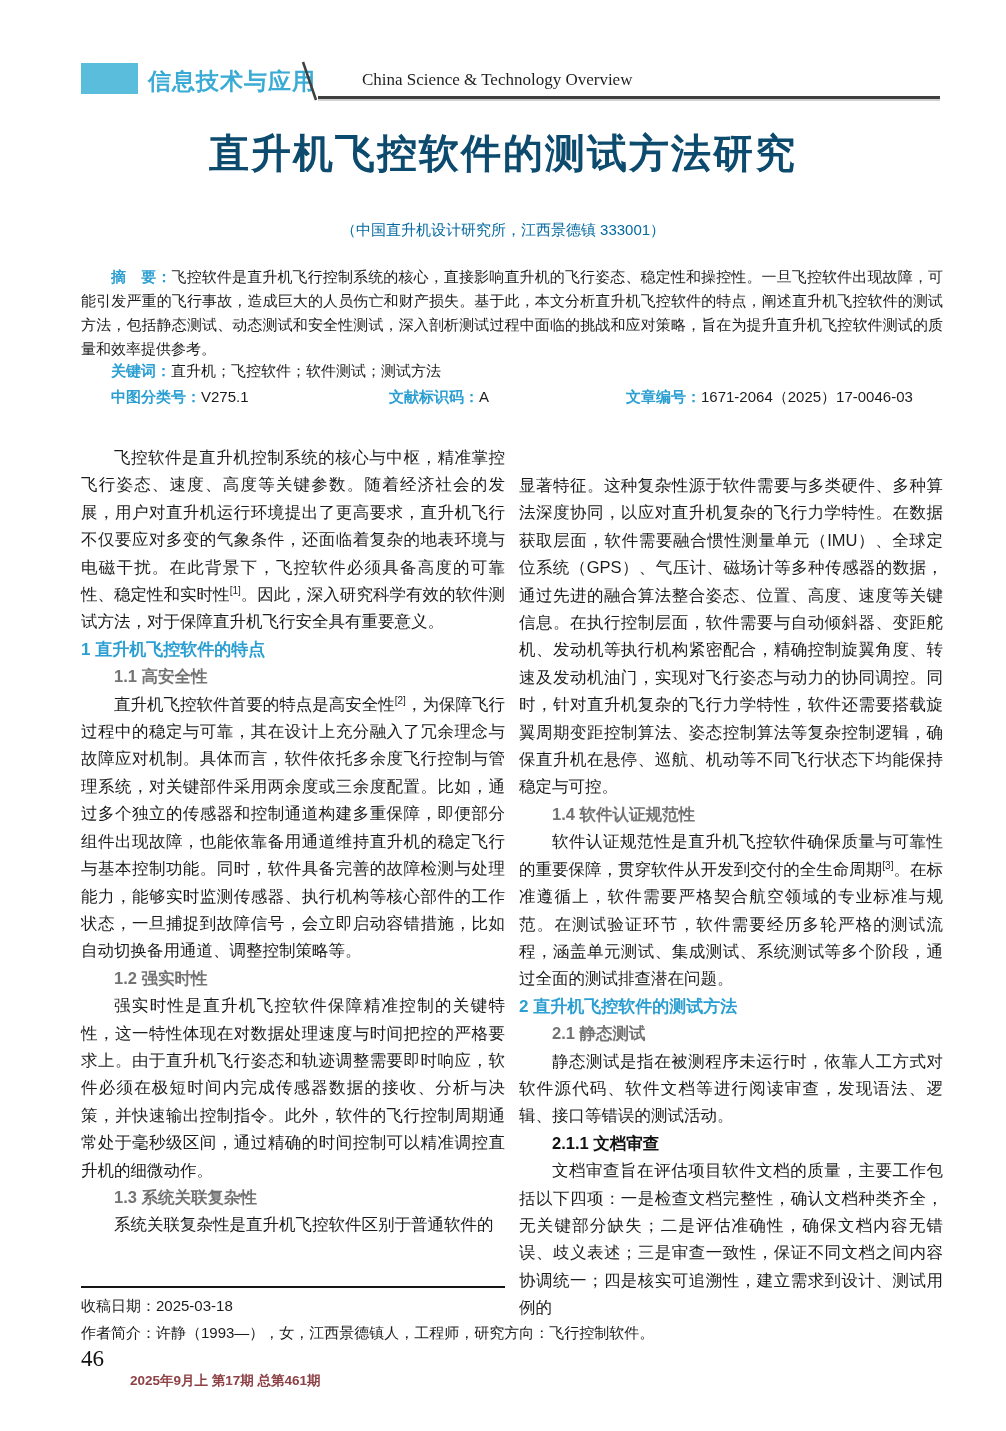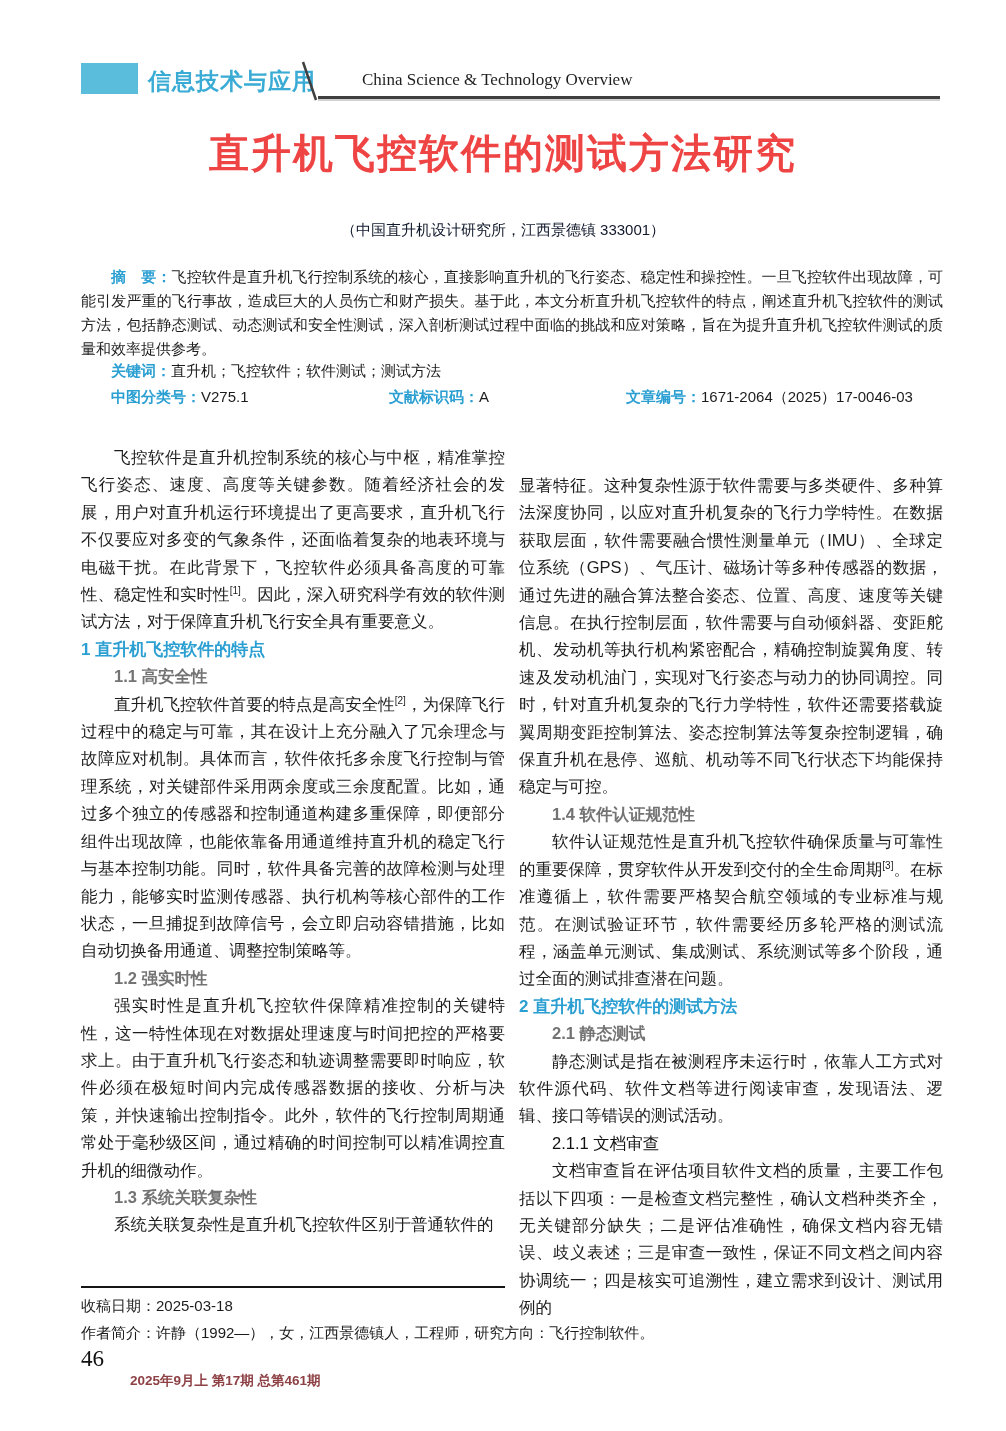--- a/index.html
+++ b/index.html
@@ -15,43 +15,43 @@
   }
   
   .logo-square { position:absolute; left:81px; top:63px; width:57px; height:31px; background:#5ABDDC; }
   .journal-cn  { position:absolute; left:148px; top:66px; font-size:23px; font-weight:bold; color:#3AABD4; letter-spacing:1px; }
   .hdr-diagonal { position:absolute; left:300px; top:60px; width:20px; height:42px; }
   .hdr-rule { position:absolute; left:318px; top:96px; width:622px; height:3px; background:#3f3f3f; box-shadow:0 2px 0 rgba(0,0,0,0.18); }
   .journal-en  { position:absolute; left:332px; top:70px; font-family:"Liberation Serif", serif; font-size:17px; color:#1f1f1f;margin-left:30px; }
 
   
   .art-title { position:absolute; left:0; top:126px; width:100%; text-align:center;
-               font-size:40px; font-weight:bold; color:#ef4444; letter-spacing:2px; }
+               font-size:40px; font-weight:bold; color:#0c4a6e; letter-spacing:2px; }
   .art-author { position:absolute; left:0; top:197px; width:100%; text-align:center; font-size:17px; color:#222; }
-  .art-affil  { position:absolute; left:0; top:221px; width:100%; text-align:center; font-size:15px; color:#0f172a; }
+  .art-affil  { position:absolute; left:0; top:221px; width:100%; text-align:center; font-size:15px; color:#0369a1; }
 
   
   .abs-block { position:absolute; left:81px; top:265px; width:862px;
                font-size:15px; line-height:24px; text-align:justify; text-indent:2em; color:#1c1c1c; }
   .lbl { color:#2B9FD2; font-weight:bold; }
   .kw-line   { position:absolute; left:81px; top:362px; width:862px; font-size:15px; text-indent:2em; }
   .meta-line { position:absolute; left:81px; top:388px; width:862px; font-size:15px; }
   .meta-clc  { position:absolute; left:30px; top:0; }
   .meta-doc  { position:absolute; left:308px; top:0; }
   .meta-aid  { position:absolute; left:545px; top:0; }
 
   
   .col { position:absolute; top:444px; width:424px; }
   .col-left  { left:81px; }
   .col-right { left:519px;margin-top:28px; }
   .b-p  { font-size:16.5px; line-height:27.4px; text-align:justify; text-indent:2em; color:#1c1c1c; }
   .b-p.noindent { text-indent:0; }
   .b-h1 { font-size:17px; line-height:27.4px; font-weight:bold; color:#2B9FD2; }
   .b-h2 { font-size:16.5px; line-height:27.4px; font-weight:bold; color:#737373; text-indent:2em; }
-  .b-h3 { font-size:16.5px; line-height:27.4px; font-weight:400; color:#111; text-indent:2em; }
+  .b-h3 { font-size:16.5px; line-height:27.4px; font-weight:700; color:#111; text-indent:2em; }
   .b-p sup { font-size:10px; line-height:0; }
 
   
   .foot-rule { position:absolute; left:81px; top:1286px; width:424px; height:2px; background:#151515; }
   .foot-received { position:absolute; left:81px; top:1297px; font-size:15px; color:#1c1c1c; }
   .foot-bio      { position:absolute; left:81px; top:1324px; font-size:15px; color:#1c1c1c; }
   .page-num   { position:absolute; left:81px; top:1346px; font-family:"Liberation Serif", serif; font-size:23px; color:#111; }
   .issue-info { position:absolute; left:130px; top:1353px; font-size:13.5px; font-weight:600; color:#8E4145;margin-top:19px; }
 </style>
 </head>
@@ -96,18 +96,18 @@
       <div class="b-p">软件认证规范性是直升机飞控软件确保质量与可靠性的重要保障，贯穿软件从开发到交付的全生命周期<sup>[3]</sup>。在标准遵循上，软件需要严格契合航空领域的专业标准与规范。在测试验证环节，软件需要经历多轮严格的测试流程，涵盖单元测试、集成测试、系统测试等多个阶段，通过全面的测试排查潜在问题。</div>
       <div class="b-h1">2 直升机飞控软件的测试方法</div>
       <div class="b-h2">2.1 静态测试</div>
       <div class="b-p">静态测试是指在被测程序未运行时，依靠人工方式对软件源代码、软件文档等进行阅读审查，发现语法、逻辑、接口等错误的测试活动。</div>
       <div class="b-h3">2.1.1 文档审查</div>
       <div class="b-p">文档审查旨在评估项目软件文档的质量，主要工作包括以下四项：一是检查文档完整性，确认文档种类齐全，无关键部分缺失；二是评估准确性，确保文档内容无错误、歧义表述；三是审查一致性，保证不同文档之间内容协调统一；四是核实可追溯性，建立需求到设计、测试用例的</div>
     </div>
 
   <div class="foot-rule"></div>
   <div class="foot-received">收稿日期：2025-03-18</div>
-  <div class="foot-bio">作者简介：许静（1992—），女，江西景德镇人，工程师，研究方向：飞行控制软件。</div>
+  <div class="foot-bio">作者简介：许静（1993—），女，江西景德镇人，工程师，研究方向：飞行控制软件。</div>
 
   <div class="page-num">46</div>
   <div class="issue-info">2025年9月上  第17期  总第461期</div>
 
 </div>
 
 </body></html>

